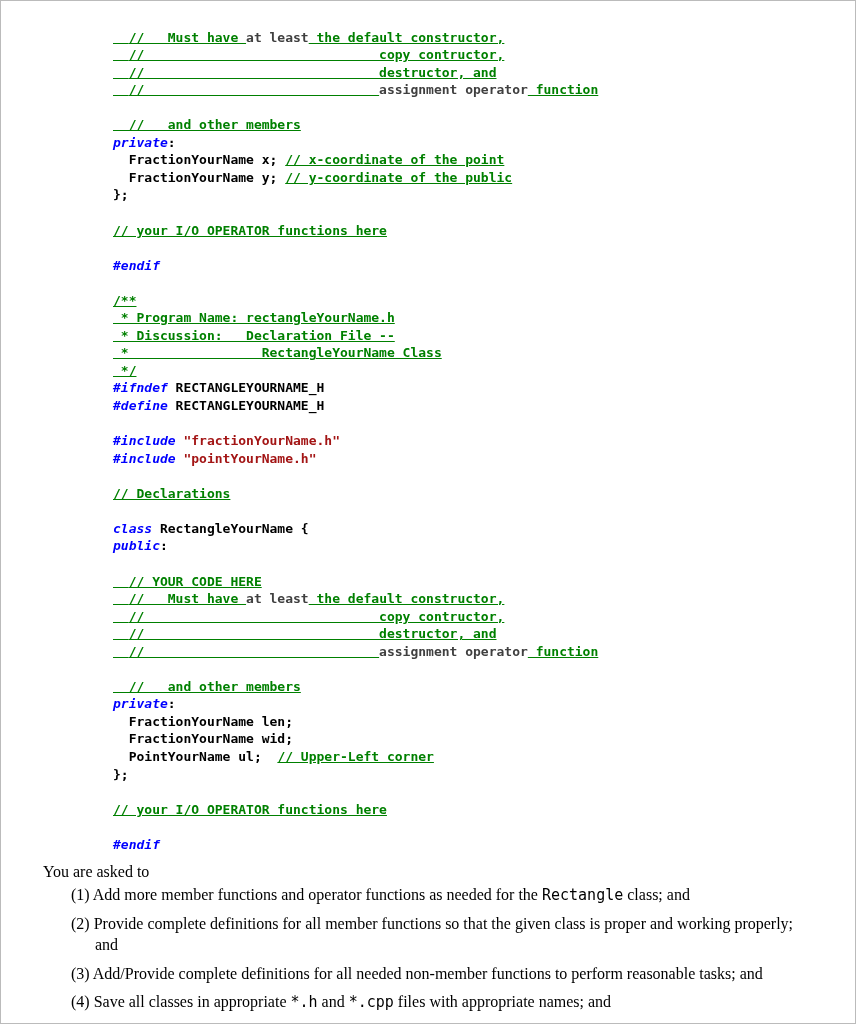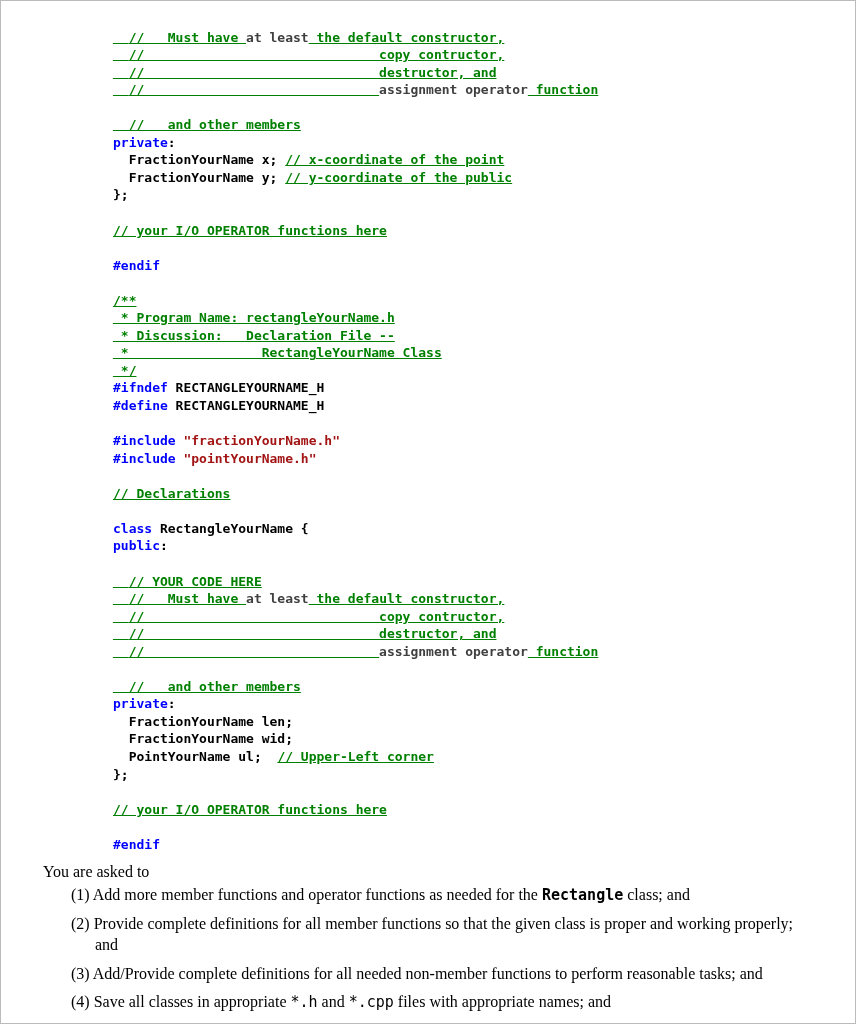--- a/index.html
+++ b/index.html
@@ -19,21 +19,21 @@
     font-family: Consolas, Menlo, monospace;
     font-size: 13px;
     font-weight: bold;
     line-height: 1.35;
     white-space: pre;
     margin-left: 112px;
     margin-bottom: 10px;
   }
   .c-green { color: #008000; text-decoration: underline; }
   .c-red { color: #404040; }
-  .c-blue { color: #0000ff; }
+  .c-blue { color: #0000ff; font-style: italic; }
   .c-black { color: #000; }
   .c-maroon { color: #a31515; }
   .instructions {
     font-family: "Times New Roman", Times, serif;
     font-weight: normal;
     margin-left: 42px;
     margin-right: 50px;
   }
   .instructions .lead {
     margin-bottom: 4px;
@@ -50,21 +50,21 @@
     text-indent: -24px;
     padding-left: 24px;
   }
   .mono-inline {
     font-family: Consolas, Menlo, monospace;
     font-weight: normal;
     font-size: 15px;
   }
   .mono-bold {
     font-family: Consolas, Menlo, monospace;
-    font-weight: bold;
+    font-weight: normal;
     font-size: 15px;
     text-align: center;
   }
 </style>
 </head>
 <body>
 
 <div class="page">
 
 <div class="code-block">

